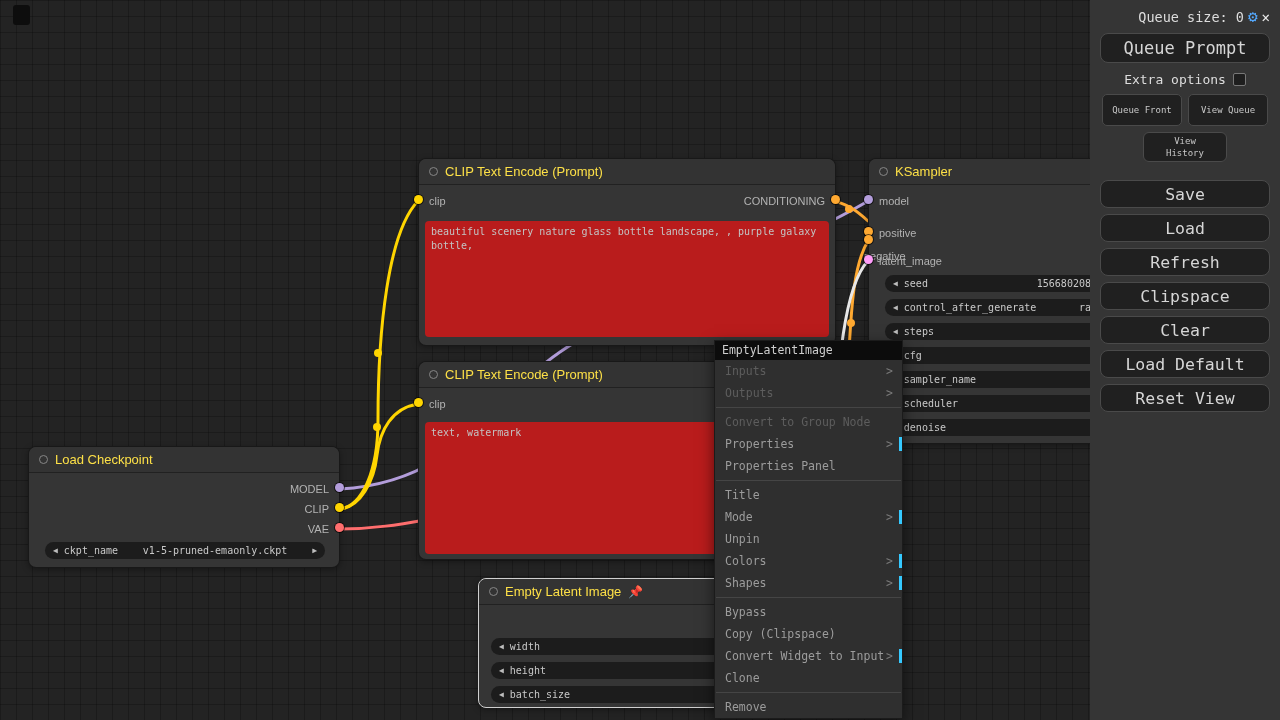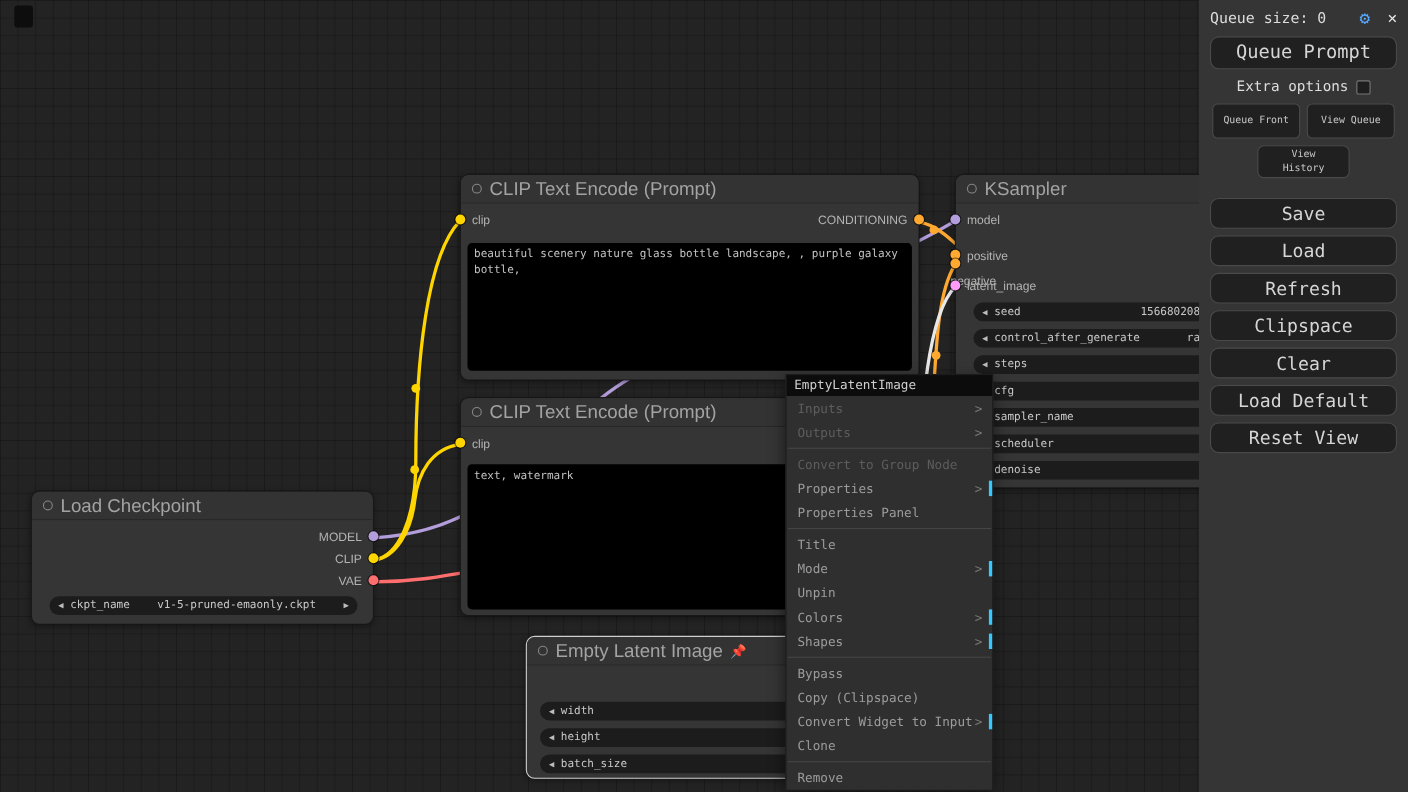--- a/index.html
+++ b/index.html
@@ -21,28 +21,28 @@
     border-radius:8px;z-index:2;box-shadow:0 2px 6px rgba(0,0,0,0.35);
     box-sizing:border-box;
   }
   .node.selected{border-color:#cfcfcf;}
   .node-header{
     height:26px;background:#333333;border-radius:8px 8px 0 0;
     border-bottom:1px solid rgba(0,0,0,0.35);
     display:flex;align-items:center;gap:7px;padding:0 10px;box-sizing:border-box;
   }
   .collapse-dot{width:9px;height:9px;border-radius:50%;border:1.5px solid #868686;box-sizing:border-box;flex:0 0 auto;}
-  .node-title{font-size:17px;color:#a3a3a3;white-space:nowrap;overflow:hidden;}
+  .node-title{font-size:13px;color:#fde047;white-space:nowrap;overflow:hidden;}
   .pin{font-size:12px;}
   .slot{position:absolute;height:14px;display:flex;align-items:flex-start;gap:6px;font-size:11px;color:#b3b3b3;white-space:nowrap;}
   .slot .dot{width:9px;height:9px;border-radius:50%;box-shadow:0 0 0 1px rgba(0,0,0,0.6);flex:0 0 auto;}
   .slot.in{left:-5px;}
   .slot.out{right:-5px;flex-direction:row-reverse;}
   .prompt-text{
-    position:absolute;left:6px;right:6px;background:#000000;border-radius:4px;
+    position:absolute;left:6px;right:6px;background:#b91c1c;border-radius:4px;
     font-family:"DejaVu Sans Mono", monospace;font-size:10px;line-height:1.35;
     color:#c3c3c3;padding:4px 6px;box-sizing:border-box;overflow:hidden;
   }
   .widget{
     position:absolute;height:17px;background:#1c1c1c;border-radius:9px;
     display:flex;align-items:center;gap:6px;padding:0 8px;box-sizing:border-box;
     font-family:"DejaVu Sans Mono", monospace;font-size:10px;color:#c9c9c9;
     white-space:nowrap;overflow:hidden;
   }
   .widget .warrow{font-size:8px;color:#bdbdbd;flex:0 0 auto;}
@@ -62,21 +62,21 @@
   .ctx-item .sub{position:absolute;right:9px;top:0;color:#7a7a7a;}
   .ctx-item .subbar{position:absolute;right:0;top:4px;width:3px;height:14px;background:#35c9ff;}
   .ctx-sep{height:1px;background:#454545;margin:3px 1px;}
 
   
   .sidebar{
     position:absolute;right:0;top:0;width:190px;height:720px;z-index:10;
     background:#353535;font-family:"DejaVu Sans Mono", monospace;color:#dddddd;
     box-sizing:border-box;
   }
-  .sb-top{display:flex;align-items:center;gap:16px;padding:7px 10px 3px 10px;}
+  .sb-top{display:flex;align-items:center;gap:4px;padding:7px 10px 3px 10px;text-align:right;}
   .sb-queue-size{flex:1;font-size:13.5px;}
   .sb-gear{color:#55aaff;font-size:16px;cursor:pointer;}
   .sb-close{color:#eeeeee;font-size:14px;cursor:pointer;}
   .sb-btn{
     display:block;background:#202020;border:1px solid #4a4a4a;border-radius:8px;
     color:#d6d6d6;font-family:"DejaVu Sans Mono", monospace;cursor:pointer;
     box-sizing:border-box;
   }
   .sb-queue-prompt{width:170px;height:30px;margin:4px 10px 2px 10px;font-size:17px;}
   .sb-extra{display:flex;align-items:center;justify-content:center;gap:7px;font-size:13px;padding:7px 0 5px 0;}

